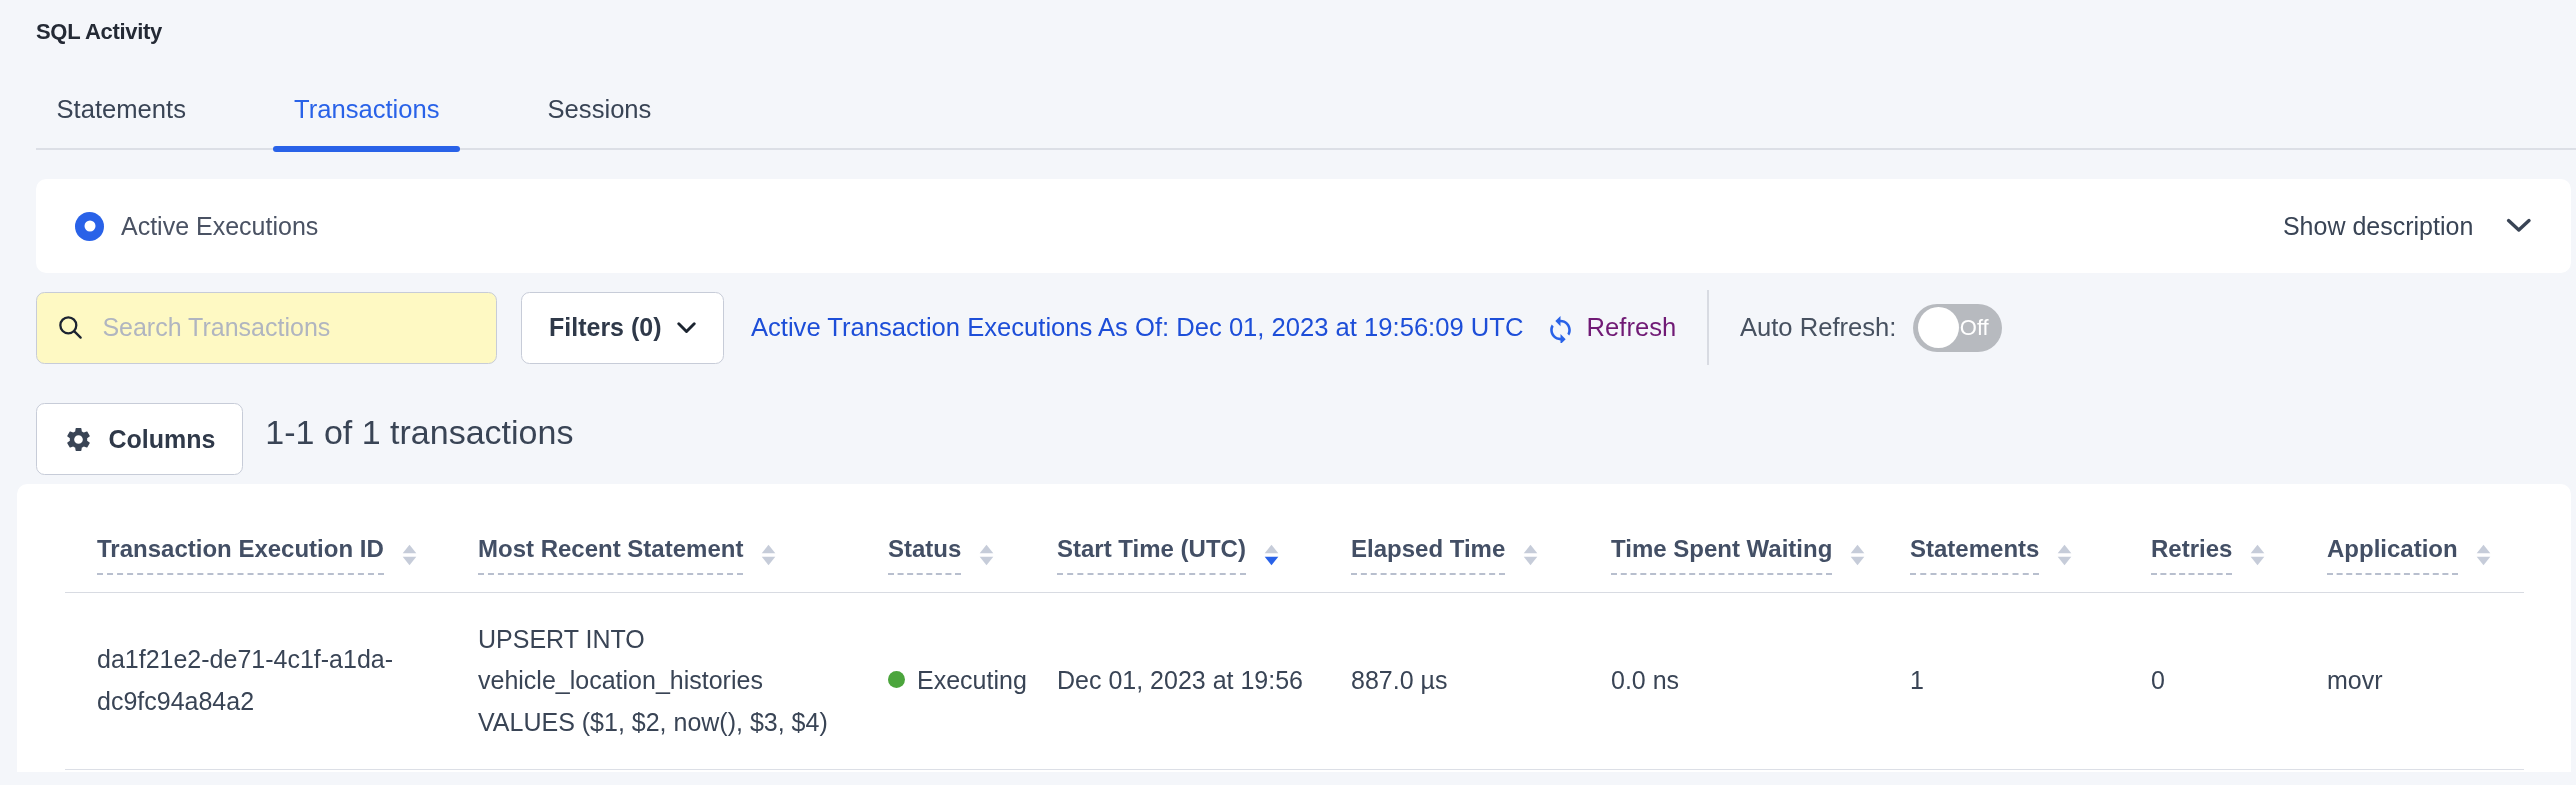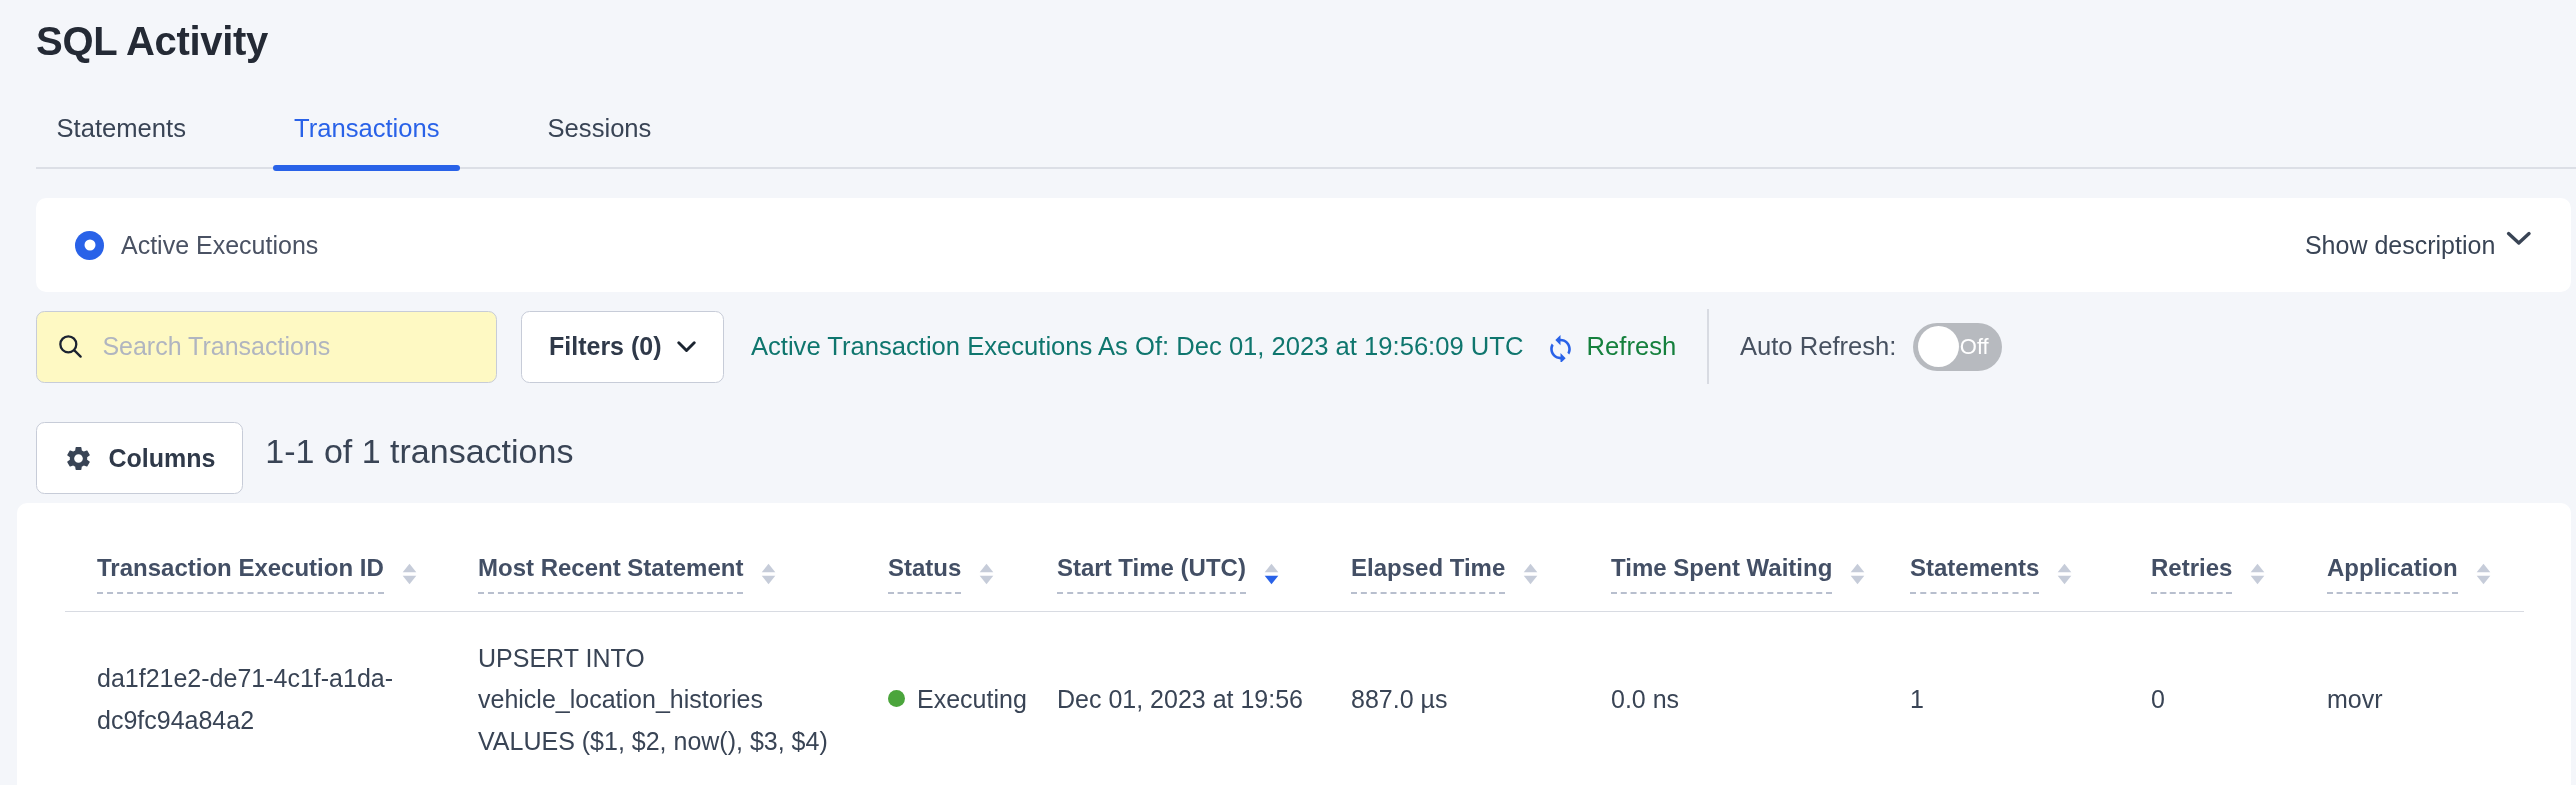--- a/index.html
+++ b/index.html
@@ -7,21 +7,21 @@
     width:2576px;height:785px;overflow:hidden;position:relative;
     background:#f4f6fa;
     font-family:"Liberation Sans","DejaVu Sans",sans-serif;
     color:#394455;
     -webkit-font-smoothing:antialiased;
   }
   .page{padding-top:19px;}
 
   
   .page-title{
-    margin:0 0 0 36px;font-size:40px;font-weight:700;color:#242a35;letter-spacing:-0.3px;
+    margin:0 0 0 36px;font-size:22px;font-weight:700;color:#242a35;letter-spacing:-0.3px;
   }
 
   
   .tabs-bar{
     margin:50px 0 0 36px;display:flex;gap:67px;
     border-bottom:2.6px solid #dcdfe6;
   }
   .tab{
     font-size:25.6px;color:#394455;padding:0 20.5px 24px 20.5px;position:relative;cursor:pointer;
   }
@@ -42,21 +42,21 @@
   }
   .radio-circle.selected{
     border:none;background:#2962e8;position:relative;
   }
   .radio-circle.selected::after{
     content:"";position:absolute;left:50%;top:50%;width:11px;height:11px;border-radius:50%;
     background:#fff;transform:translate(-50%,-50%);
   }
   .radio-label{font-size:25px;color:#4a5263;}
   .show-desc{
-    margin-left:auto;display:flex;gap:11px;font-size:25px;color:#394455;cursor:pointer;
+    margin-left:auto;display:flex;align-items:center;gap:33px;font-size:25px;color:#394455;cursor:pointer;
   }
 
   
   .toolbar{
     margin:17px 5.1px 0 36px;display:flex;align-items:center;
   }
   .search-box{
     width:461px;height:72px;background:#fef9c3;border:1.7px solid #c7ccd8;border-radius:8.5px;
     display:flex;align-items:center;padding:0 19px;box-sizing:border-box;
   }
@@ -64,23 +64,23 @@
     border:none;outline:none;flex:1;font-size:25px;color:#394455;margin-left:15.4px;
     font-family:inherit;background:transparent;
   }
   .search-box input::placeholder{color:#b0b5c0;}
   .btn{
     height:72px;background:#fff;border:1.7px solid #c7ccd8;border-radius:8.5px;
     display:flex;align-items:center;gap:15.4px;padding:0 27px;box-sizing:border-box;
     font-size:25px;font-weight:700;color:#2f3949;cursor:pointer;
   }
   .filters-btn{margin-left:24px;}
-  .asof{margin-left:27px;font-size:25.6px;color:#0f766e;}
+  .asof{margin-left:27px;font-size:25.6px;color:#1d4ed8;}
   .refresh-link{
-    margin-left:22px;display:flex;align-items:center;gap:10.2px;color:#15803d;font-size:25.6px;cursor:pointer;
+    margin-left:22px;display:flex;align-items:center;gap:10.2px;color:#701a75;font-size:25.6px;cursor:pointer;
   }
   .vdivider{width:1.7px;height:75px;background:#d8dbe2;margin:0 31px;}
   .auto-refresh-label{font-size:25.6px;color:#475160;}
   .toggle{
     margin-left:17px;width:89px;height:48px;border-radius:24px;background:#b7babf;
     position:relative;display:flex;align-items:center;justify-content:flex-end;
     padding-right:13.7px;box-sizing:border-box;cursor:pointer;
   }
   .toggle .knob{
     position:absolute;left:4.3px;top:3.4px;width:41px;height:41px;border-radius:50%;background:#fff;

